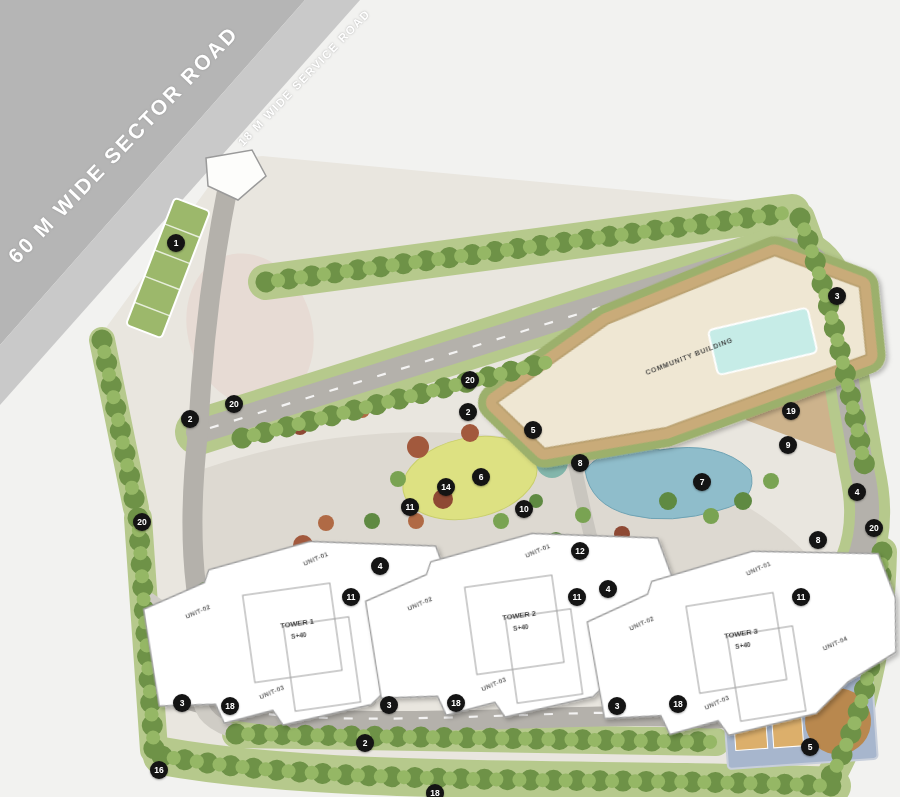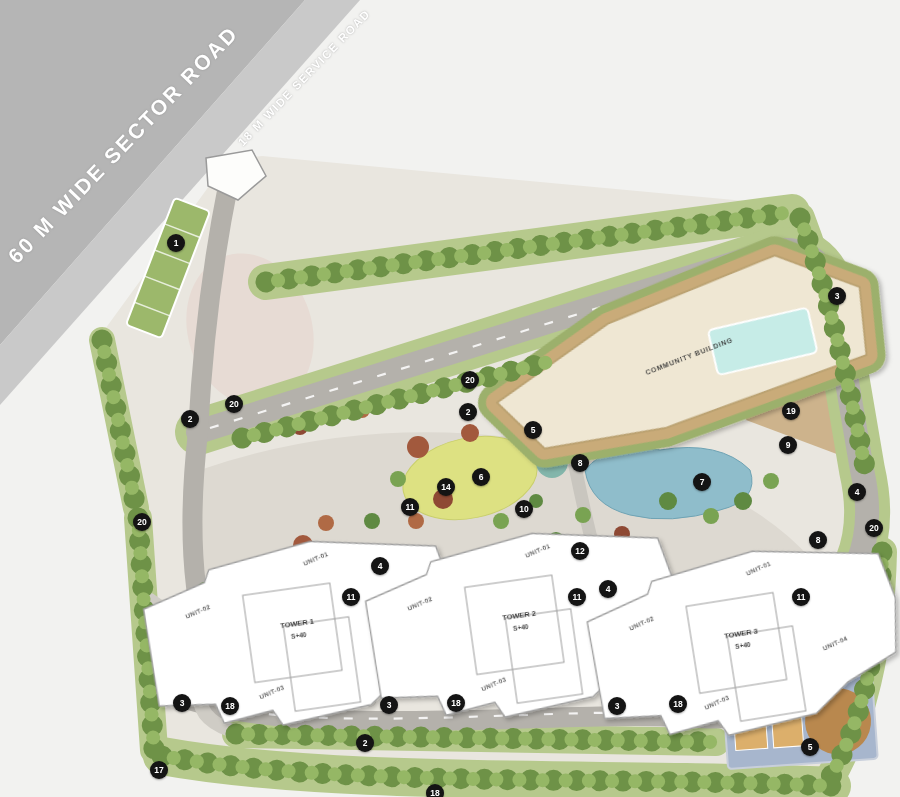--- a/index.html
+++ b/index.html
@@ -264,17 +264,17 @@
       <div class="marker" style="left: 577px; top: 597px;">11</div>
       <div class="marker" style="left: 801px; top: 597px;">11</div>
       <div class="marker" style="left: 182px; top: 703px;">3</div>
       <div class="marker" style="left: 230px; top: 706px;">18</div>
       <div class="marker" style="left: 389px; top: 705px;">3</div>
       <div class="marker" style="left: 456px; top: 703px;">18</div>
       <div class="marker" style="left: 365px; top: 743px;">2</div>
       <div class="marker" style="left: 617px; top: 706px;">3</div>
       <div class="marker" style="left: 678px; top: 704px;">18</div>
       <div class="marker" style="left: 810px; top: 747px;">5</div>
-      <div class="marker" style="left: 159px; top: 770px;">17</div>
+      <div class="marker" style="left: 159px; top: 770px;">16</div>
       <div class="marker" style="left: 435px; top: 793px;">18</div>
     </div>
 
 </div>
 
 </body></html>

